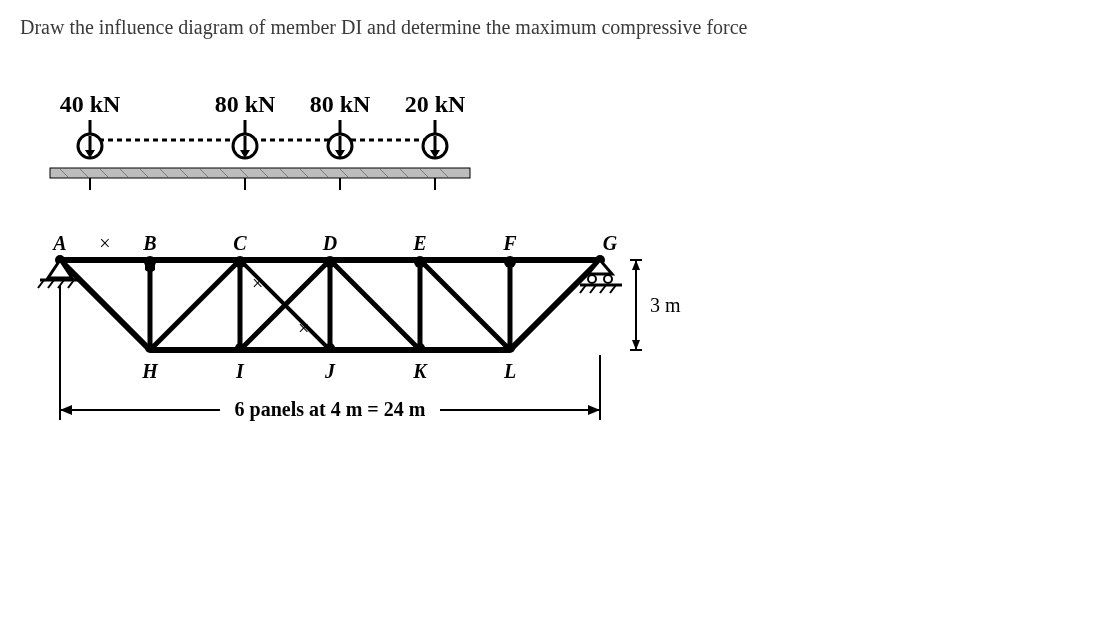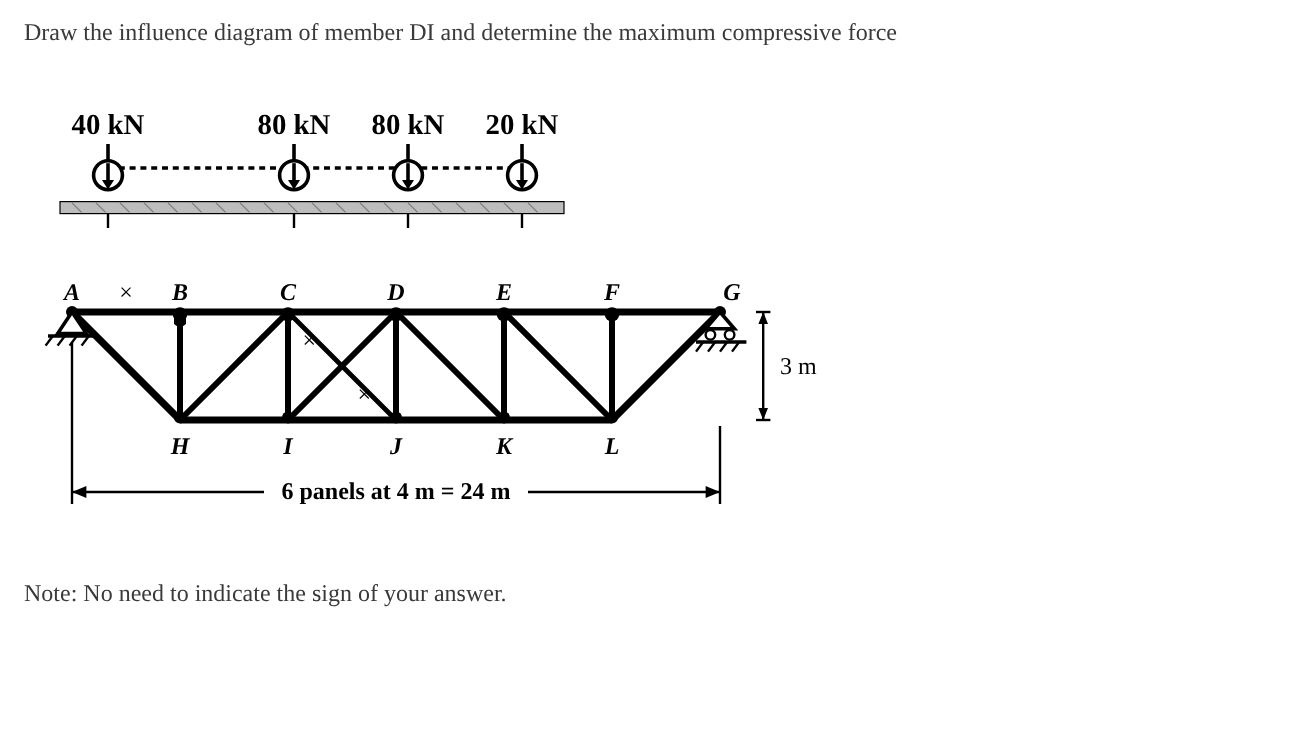--- a/index.html
+++ b/index.html
@@ -200,15 +200,14 @@
         <line x1="30" y1="320" x2="570" y2="320" stroke="#000" stroke-width="2"></line>
         <polygon points="30,320 42,315 42,325" fill="#000"></polygon>
         <polygon points="570,320 558,315 558,325" fill="#000"></polygon>
         <rect x="190" y="306" width="220" height="26" fill="#fff"></rect>
         <text x="300" y="326" class="serif label" text-anchor="middle" font-weight="bold">6 panels at 4 m = 24 m</text>
       </g>
 
     </svg>
   </div>
 
-  <div class="note">Note: No need to indicate the sign of your answer.</div>
 
 </div>
 
 </body></html>

